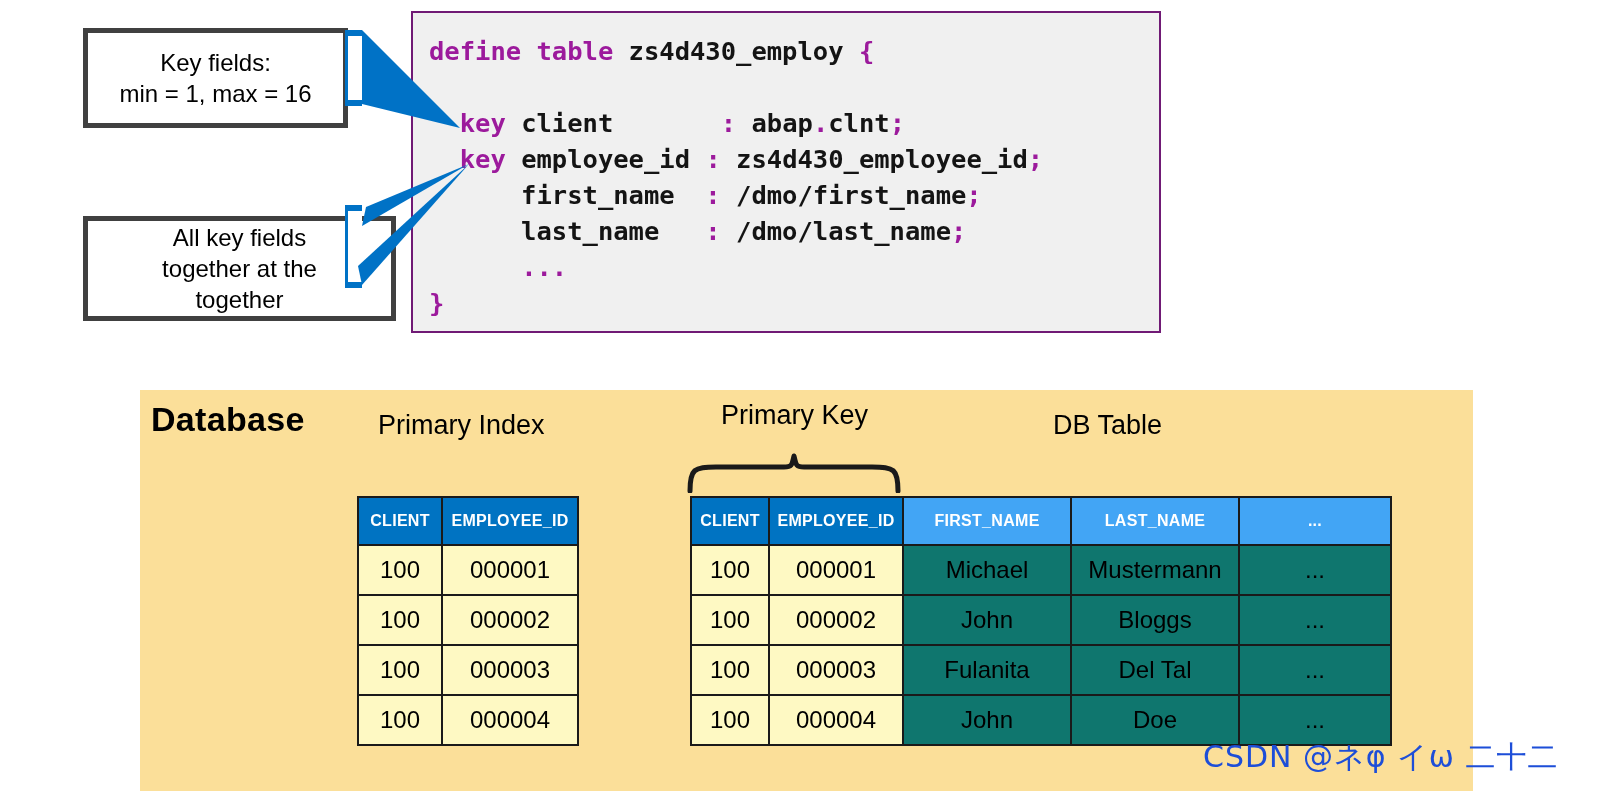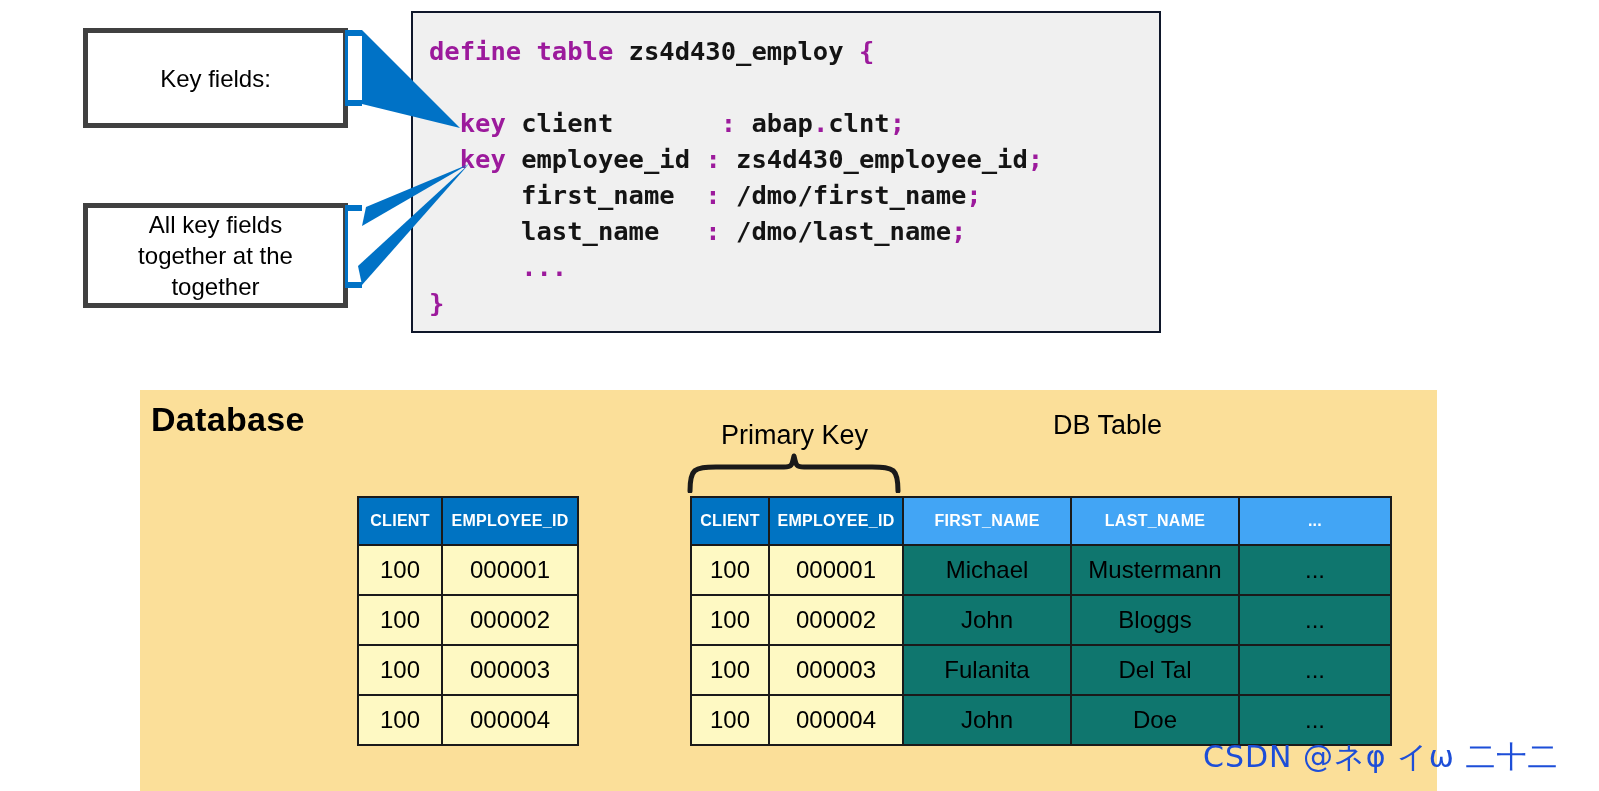--- a/index.html
+++ b/index.html
@@ -17,21 +17,21 @@
   }
 
   
   #code-panel {
     position: absolute;
     left: 411px;
     top: 11px;
     width: 750px;
     height: 322px;
     background: #f0f0f0;
-    border: 2px solid #0f172a;
+    border: 2px solid #701a75;
     box-sizing: border-box;
   }
   #code-text {
     position: absolute;
     left: 16px;
     top: 20px;
     margin: 0;
     font-family: "DejaVu Sans Mono", "Liberation Mono", monospace;
     font-size: 25.5px;
     line-height: 36px;
@@ -59,22 +59,22 @@
     font-family: "Liberation Sans", sans-serif;
   }
   #callout-key-fields {
     left: 83px;
     top: 28px;
     width: 265px;
     height: 100px;
   }
   #callout-all-key-fields {
     left: 83px;
-    top: 203px;
-    width: 265px;
+    top: 216px;
+    width: 313px;
     height: 105px;
   }
   .callout .line { display: block; }
 
   svg.overlay {
     position: absolute;
     left: 0;
     top: 0;
     width: 1599px;
     height: 791px;
@@ -82,38 +82,39 @@
   }
 
   
   #db-panel {
     position: absolute;
     left: 140px;
     top: 390px;
     width: 1297px;
     height: 401px;
     background: #fbdf99;
+    padding-left: 36px;
   }
   #db-title {
     position: absolute;
     left: 11px;
     top: 10px;
     font-size: 34px;
     font-weight: bold;
     color: #000000;
     letter-spacing: 0.3px;
   }
   .section-label {
     position: absolute;
     font-size: 27px;
     color: #000000;
     white-space: nowrap;
   }
   #label-primary-index { left: 238px; top: 20px; }
-  #label-primary-key   { left: 581px; top: 30px; }
+  #label-primary-key   { left: 581px; top: 10px; }
   #label-db-table      { left: 869px; top: 20px; margin-left: 44px; }
 
   
   table.dbtable {
     position: absolute;
     border-collapse: collapse;
     table-layout: fixed;
     background: #ffffff;
     border: 2px solid #1a1a1a;
   }
@@ -183,20 +184,21 @@
 <span>  </span><span class="kw">key </span><span>employee_id </span><span class="pn">: </span><span>zs4d430_employee_id</span><span class="pn">;</span>
 <span>      first_name  </span><span class="pn">: </span><span>/dmo/first_name</span><span class="pn">;</span>
 <span>      last_name   </span><span class="pn">: </span><span>/dmo/last_name</span><span class="pn">;</span>
 <span>      </span><span class="pn">...</span>
 <span class="pn">}</span></pre>
 </div>
 
 <div class="callout" id="callout-key-fields">
   <div>
     <span class="line">Key fields:</span>
+    <span class="line">min = 1, max = 16</span>
   </div>
 </div>
 
 <div class="callout" id="callout-all-key-fields">
   <div>
     <span class="line">All key fields</span>
     <span class="line">together at the</span>
     <span class="line">together</span>
   </div>
 </div>
@@ -214,20 +216,21 @@
     <path d="M 345 205 L 362 205 L 362 211 L 348 211 L 348 282 L 362 282 L 362 288 L 345 288 Z" fill="#0072c6"></path>
     <polygon points="469,164 362,226 366,207" fill="#0072c6"></polygon>
     <polygon points="469,164 362,285 358,266" fill="#0072c6"></polygon>
   </g>
 </svg>
 
 <div id="db-panel">
 
   <div id="db-title">Database</div>
 
+  <div class="section-label" id="label-primary-index">Primary Index</div>
   <div class="section-label" id="label-primary-key">Primary Key</div>
   <div class="section-label" id="label-db-table">DB Table</div>
 
   <svg style="position:absolute;left:546px;top:63px;width:216px;height:40px" viewBox="0 0 216 40">
     <path d="M 4 38 C 4 16, 8 14, 30 14 L 98 14 C 106 14, 106 12, 108 3 C 110 12, 110 14, 118 14 L 186 14 C 208 14, 212 16, 212 38" fill="none" stroke="#1a1a1a" stroke-width="5" stroke-linecap="round" stroke-linejoin="round"></path>
   </svg>
 
   <table class="dbtable" id="table-primary-index">
     <colgroup>
         <col class="c-client">

